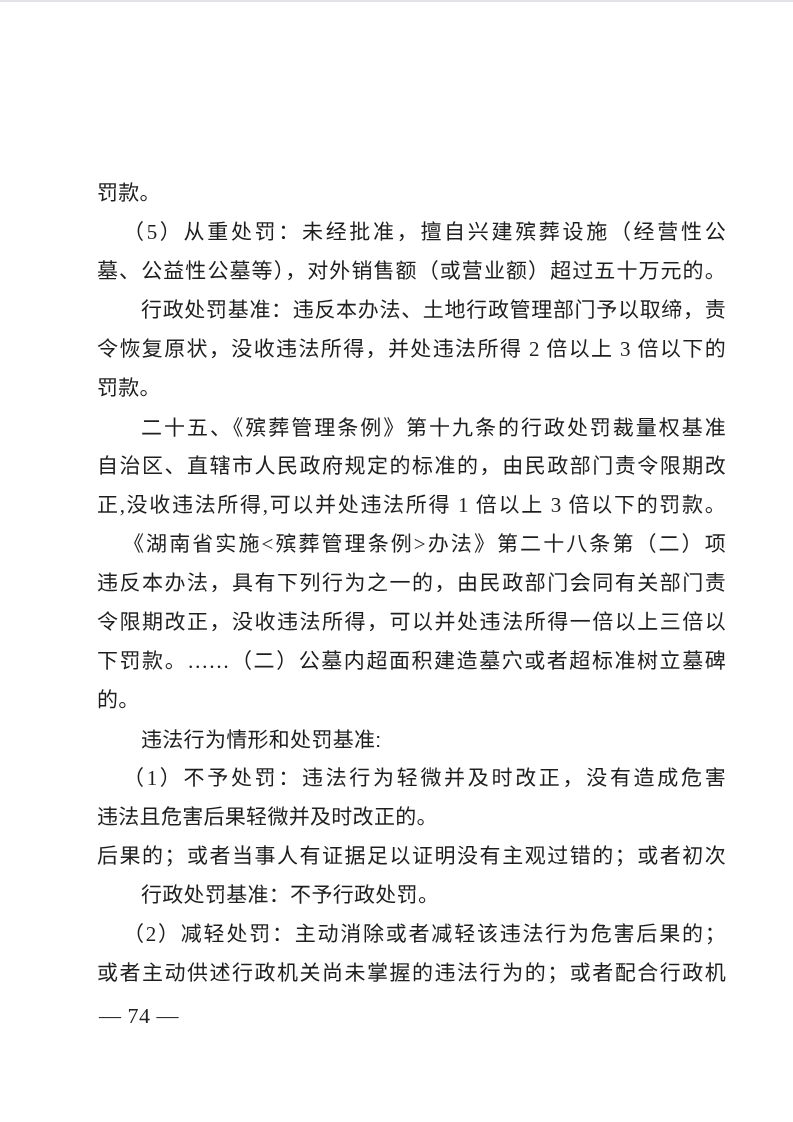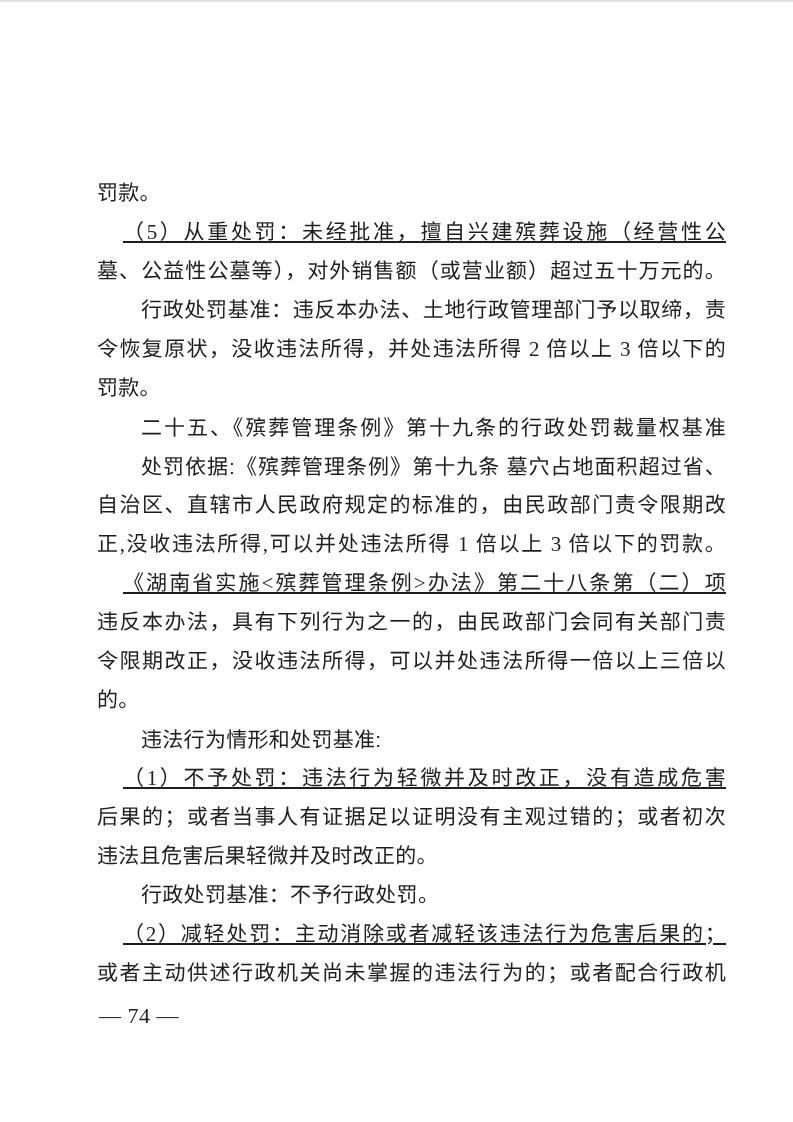--- a/index.html
+++ b/index.html
@@ -33,21 +33,21 @@
     height: 39px;
     line-height: 39px;
     font-size: 21px;
     text-align: justify;
     text-align-last: left;
     overflow: hidden;
     letter-spacing: 0.3px;
   }
   .fill { text-align-last: justify; }
   .ind   { padding-left: 44px; }   
-  .ind-p { padding-left: 26px; text-decoration: underline; }   
+  .ind-p { padding-left: 26px; }   
   .hei {
     font-family: "Liberation Sans", "DejaVu Sans", sans-serif;
     font-weight: 400;
   }
   .footer {
     position: absolute;
     left: 99px;
     top: 1002px;
     font-size: 22px;
     line-height: 28px;
@@ -63,32 +63,30 @@
   <div class="scan-edge"></div>
 
   <main class="content">
     <div class="ln">罚款。</div>
     <div class="ln ind-p fill">（5）从重处罚：未经批准，擅自兴建殡葬设施（经营性公</div>
     <div class="ln fill">墓、公益性公墓等），对外销售额（或营业额）超过五十万元的。</div>
     <div class="ln ind fill">行政处罚基准：违反本办法、土地行政管理部门予以取缔，责</div>
     <div class="ln fill">令恢复原状，没收违法所得，并处违法所得 2 倍以上 3 倍以下的</div>
     <div class="ln">罚款。</div>
     <div class="ln ind hei fill">二十五、《殡葬管理条例》第十九条的行政处罚裁量权基准</div>
-    <div class="ln ind fill">
-      <span class="hei">处罚依据:</span><span>《殡葬管理条例》第十九条 墓穴占地面积超过省、</span>
-    </div>
     <div class="ln fill">自治区、直辖市人民政府规定的标准的，由民政部门责令限期改</div>
     <div class="ln fill">正,没收违法所得,可以并处违法所得 1 倍以上 3 倍以下的罚款。</div>
     <div class="ln ind-p fill">《湖南省实施&lt;殡葬管理条例&gt;办法》第二十八条第（二）项</div>
     <div class="ln fill">违反本办法，具有下列行为之一的，由民政部门会同有关部门责</div>
     <div class="ln fill">令限期改正，没收违法所得，可以并处违法所得一倍以上三倍以</div>
+    <div class="ln fill">下罚款。……（二）公墓内超面积建造墓穴或者超标准树立墓碑</div>
     <div class="ln">的。</div>
     <div class="ln ind hei">违法行为情形和处罚基准:</div>
     <div class="ln ind-p fill">（1）不予处罚：违法行为轻微并及时改正，没有造成危害</div>
+    <div class="ln">违法且危害后果轻微并及时改正的。</div>
     <div class="ln fill">后果的；或者当事人有证据足以证明没有主观过错的；或者初次</div>
-    <div class="ln">违法且危害后果轻微并及时改正的。</div>
     <div class="ln ind">行政处罚基准：不予行政处罚。</div>
     <div class="ln ind-p fill">（2）减轻处罚：主动消除或者减轻该违法行为危害后果的；</div>
     <div class="ln fill">或者主动供述行政机关尚未掌握的违法行为的；或者配合行政机</div>
   </main>
 
   <div class="footer">— 74 —</div>
 </div>
 
 </body></html>

